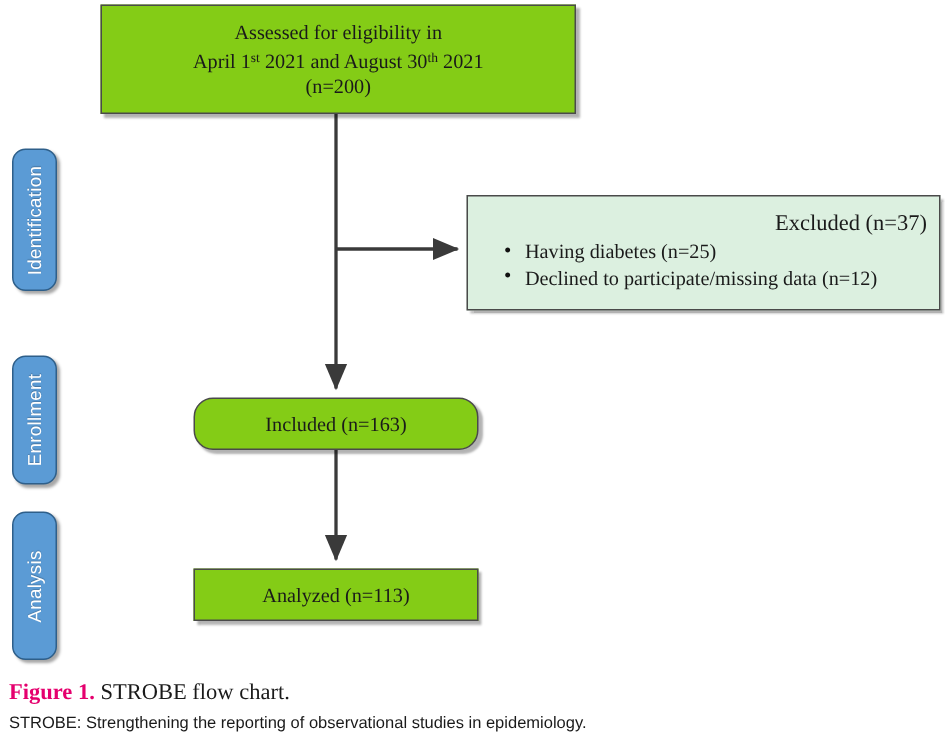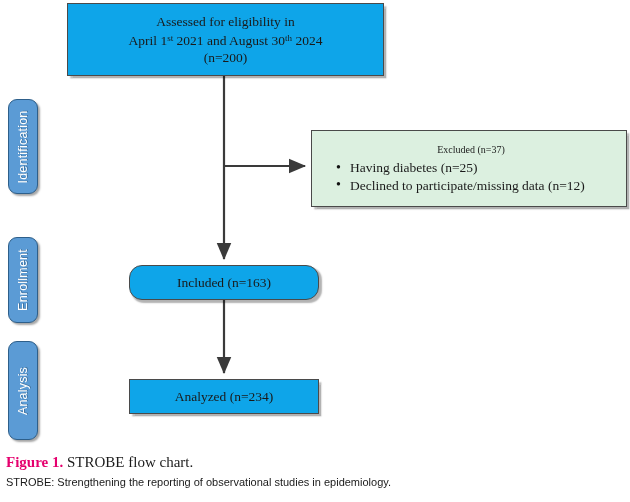--- a/index.html
+++ b/index.html
@@ -53,21 +53,21 @@
   
   .flow-box {
     position: absolute;
     box-sizing: border-box;
     border: 1.5px solid #4a4a4a;
     box-shadow: 2.5px 2.5px 1.5px rgba(0,0,0,0.30);
     display: flex;
     flex-direction: column;
     justify-content: center;
   }
-  .flow-box.cream { background: #0ea5e9; }
+  .flow-box.cream { background: #84cc16; }
   .flow-box.green { background: #DCF0E0; }
 
   .box-line {
     font-size: 13.5px;
     line-height: 17px;
     text-align: center;
     color: #1a1a1a;
   }
   .box-line sup { font-size: 9px; vertical-align: 0.45em; }
 
@@ -82,23 +82,23 @@
   #box-included {
     left: 129px; top: 265px; width: 190px; height: 35px; border-radius: 13px;
   }
   #box-analyzed {
     left: 129px; top: 379px; width: 190px; height: 35px;
   }
   #box-included .box-line,
   #box-analyzed .box-line { font-size: 13.5px; }
 
   #excluded-heading {
-    font-size: 10px;
+    font-size: 15px;
     line-height: 17px;
-    text-align: center;
+    text-align: right;
     margin: 0 0 1px 0;
   }
   #excluded-list {
     margin: 0;
     padding: 0 0 0 26px;
     list-style: none;
   }
   #excluded-list li {
     font-size: 13.5px;
     line-height: 17.5px;
@@ -173,38 +173,38 @@
   </div>
   <div class="phase-pill" id="pill-enrollment">
     <span class="phase-label">Enrollment</span>
   </div>
   <div class="phase-pill" id="pill-analysis">
     <span class="phase-label">Analysis</span>
   </div>
 
   <div class="flow-box cream" id="box-assessed">
     <div class="box-line">Assessed for eligibility in</div>
-    <div class="box-line"><span>April 1</span><sup>st</sup><span> 2021 and August 30</span><sup>th</sup><span> 2024</span></div>
+    <div class="box-line"><span>April 1</span><sup>st</sup><span> 2021 and August 30</span><sup>th</sup><span> 2021</span></div>
     <div class="box-line">(n=200)</div>
   </div>
 
   <div class="flow-box green" id="box-excluded">
     <div id="excluded-heading">Excluded (n=37)</div>
     <ul id="excluded-list">
       <li><span class="bullet">•</span><span>Having diabetes (n=25)</span></li>
       <li><span class="bullet">•</span><span>Declined to participate/missing data (n=12)</span></li>
     </ul>
   </div>
 
   <div class="flow-box cream" id="box-included">
     <div class="box-line">Included (n=163)</div>
   </div>
 
   <div class="flow-box cream" id="box-analyzed">
-    <div class="box-line">Analyzed (n=234)</div>
+    <div class="box-line">Analyzed (n=113)</div>
   </div>
 
 </div>
 
 <div id="caption-block">
   <p id="caption-title"><span id="caption-figure-label">Figure 1.</span><span id="caption-title-text"> STROBE flow chart.</span></p>
   <p id="caption-footnote">STROBE: Strengthening the reporting of observational studies in epidemiology.</p>
 </div>
 
 </body></html>

